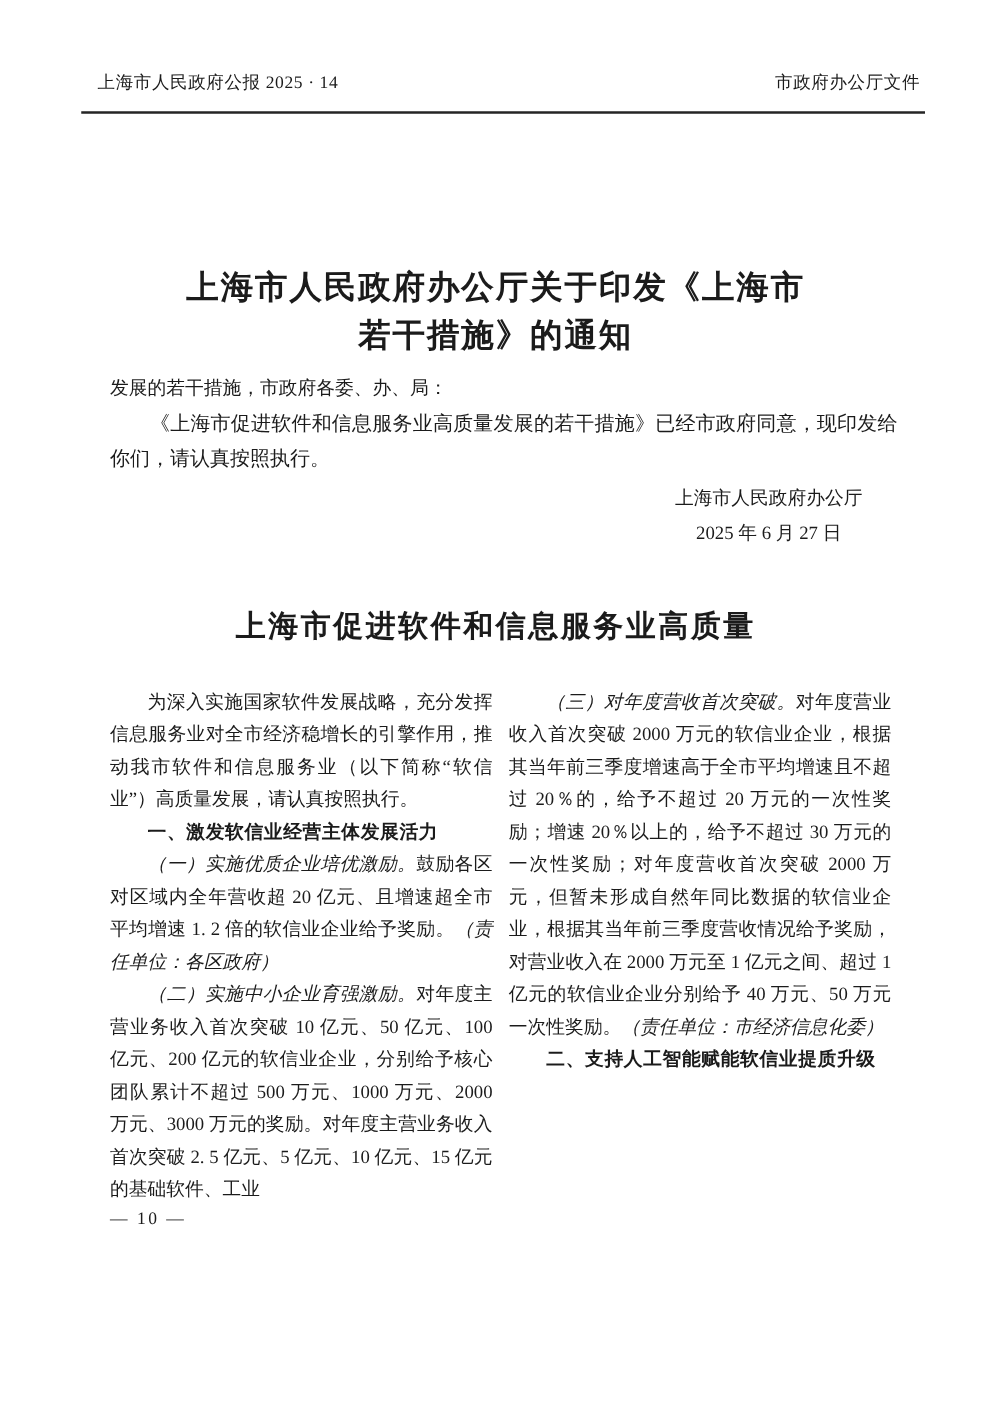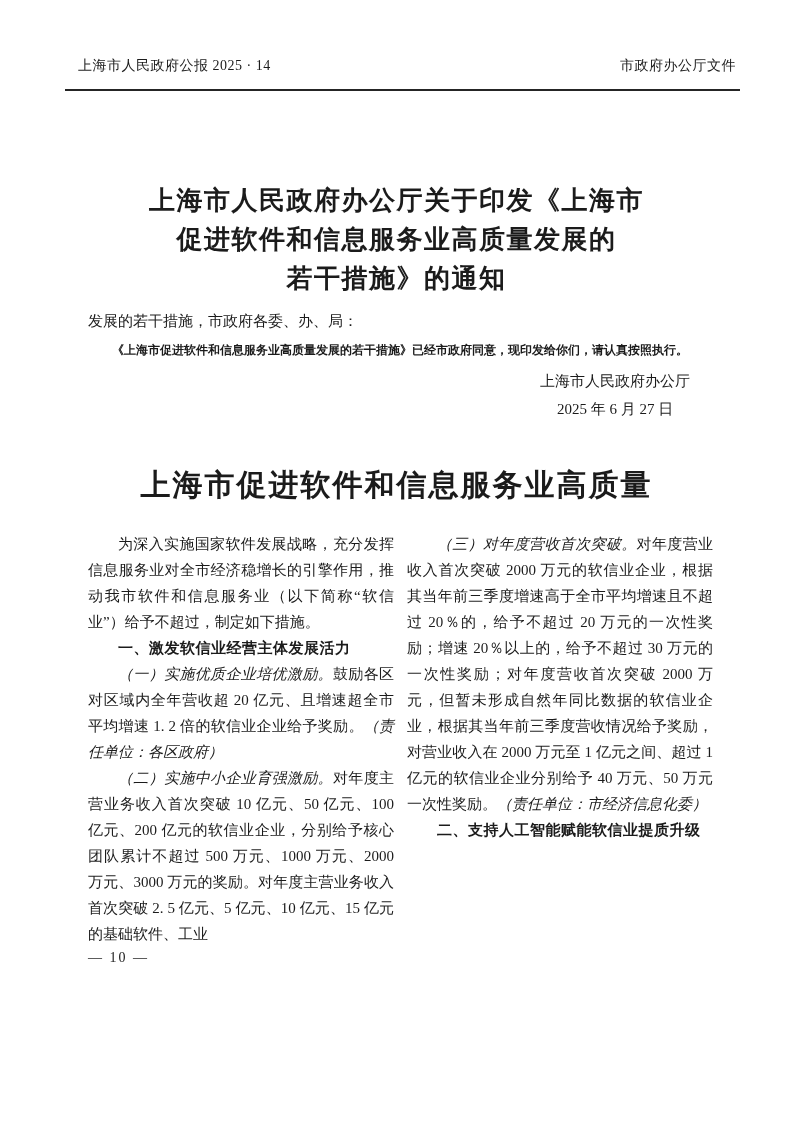--- a/index.html
+++ b/index.html
@@ -8,38 +8,38 @@
     width:793px; height:1122px; position:relative; overflow:hidden;
     color:#1b1b1b;
     font-family:"Liberation Serif","DejaVu Serif",serif;
   }
   .header {
     display:flex; justify-content:space-between; align-items:flex-end;
     margin:57px 57px 0 78px; font-size:14px; letter-spacing:0.5px;
   }
   .header-rule { border-bottom:2px solid #252525; margin:14px 53px 0 65px; }
   .notice-title {
-    margin-top:90px; text-align:center;
+    margin-top:119px; text-align:center;
     font-size:26px; font-weight:bold; line-height:39px; letter-spacing:1.5px;
   }
   .content { margin-left:88px; margin-right:75px; }
   .doc-number {
     margin-top:21px; text-align:right; padding-right:42px;
     font-size:15px; font-style:italic; letter-spacing:1px;
   }
   .addressee { margin-top:13px; font-size:15px; line-height:20px; }
   .intro {
-    margin-top:5px; font-size:12px; line-height:28px;
-    text-indent:2em; text-align:justify;font-weight:bold;
+    margin-top:5px; font-size:16px; line-height:28px;
+    text-indent:2em; text-align:justify;
   }
   .sig-block { display:flex; flex-direction:column; align-items:flex-end; margin:3px 28px 0 0;font-family:Liberation Serif, serif; }
   .sig-inner { text-align:center; font-size:15px; line-height:28px; }
   .measures-title {
     margin-top:42px; text-align:center;
-    font-size:30px; font-weight:bold; line-height:39px; letter-spacing:2px;
+    font-size:24px; font-weight:bold; line-height:39px; letter-spacing:2px;
   }
   .columns { display:flex; gap:13px; margin:27px 80px 0 88px; }
   .col { width:306px; font-size:15px; line-height:26px; text-align:justify; }
   .col .blk { text-indent:2em; }
   .col .blk.noindent { text-indent:0; }
   .col .heading {
     font-family:"Liberation Sans","DejaVu Sans",sans-serif;
     font-weight:bold; letter-spacing:0.5px;
   }
   .seg-kai { font-style:italic; }
@@ -49,42 +49,41 @@
 <body>
 
 <div class="header">
   <span>上海市人民政府公报 2025 · 14</span>
   <span>市政府办公厅文件</span>
 </div>
 <div class="header-rule"></div>
 
 <div class="notice-title">
   <div>上海市人民政府办公厅关于印发《上海市</div>
-  <div>促进软件和信息服务业高质量发展的</div>
   <div>若干措施》的通知</div>
 </div>
 
 <div class="content">
   <div class="addressee">发展的若干措施，市政府各委、办、局：</div>
   <p class="intro">《上海市促进软件和信息服务业高质量发展的若干措施》已经市政府同意，现印发给你们，请认真按照执行。</p>
   <div class="sig-block">
     <div class="sig-inner">
       <div>上海市人民政府办公厅</div>
       <div>2025 年 6 月 27 日</div>
     </div>
   </div>
 </div>
 
 <div class="measures-title">
   <div>上海市促进软件和信息服务业高质量</div>
 </div>
 
 <div class="columns">
   <div class="col" id="col-left">
-      <div class="blk"><span>为深入实施国家软件发展战略，充分发挥信息服务业对全市经济稳增长的引擎作用，推动我市软件和信息服务业（以下简称“软信业”）给予不超过，制定如下措施。</span></div>
+      <div class="blk"><span>为深入实施国家软件发展战略，充分发挥信息服务业对全市经济稳增长的引擎作用，推动我市软件和信息服务业（以下简称“软信业”）高质量发展，请认真按照执行。</span></div>
       <div class="blk heading"><span>一、激发软信业经营主体发展活力</span></div>
       <div class="blk"><span class="seg-kai">（一）实施优质企业培优激励。</span><span>鼓励各区对区域内全年营收超 20 亿元、且增速超全市平均增速 1. 2 倍的软信业企业给予奖励。</span><span class="seg-kai">（责任单位：各区政府）</span></div>
       <div class="blk"><span class="seg-kai">（二）实施中小企业育强激励。</span><span>对年度主营业务收入首次突破 10 亿元、50 亿元、100 亿元、200 亿元的软信业企业，分别给予核心团队累计不超过 500 万元、1000 万元、2000 万元、3000 万元的奖励。对年度主营业务收入首次突破 2. 5 亿元、5 亿元、10 亿元、15 亿元的基础软件、工业</span></div>
     </div>
   <div class="col" id="col-right">
       <div class="blk"><span class="seg-kai">（三）对年度营收首次突破。</span><span>对年度营业收入首次突破 2000 万元的软信业企业，根据其当年前三季度增速高于全市平均增速且不超过 20％的，给予不超过 20 万元的一次性奖励；增速 20％以上的，给予不超过 30 万元的一次性奖励；对年度营收首次突破 2000 万元，但暂未形成自然年同比数据的软信业企业，根据其当年前三季度营收情况给予奖励，对营业收入在 2000 万元至 1 亿元之间、超过 1 亿元的软信业企业分别给予 40 万元、50 万元一次性奖励。</span><span class="seg-kai">（责任单位：市经济信息化委）</span></div>
       <div class="blk heading"><span>二、支持人工智能赋能软信业提质升级</span></div>
     </div>
 </div>
 

